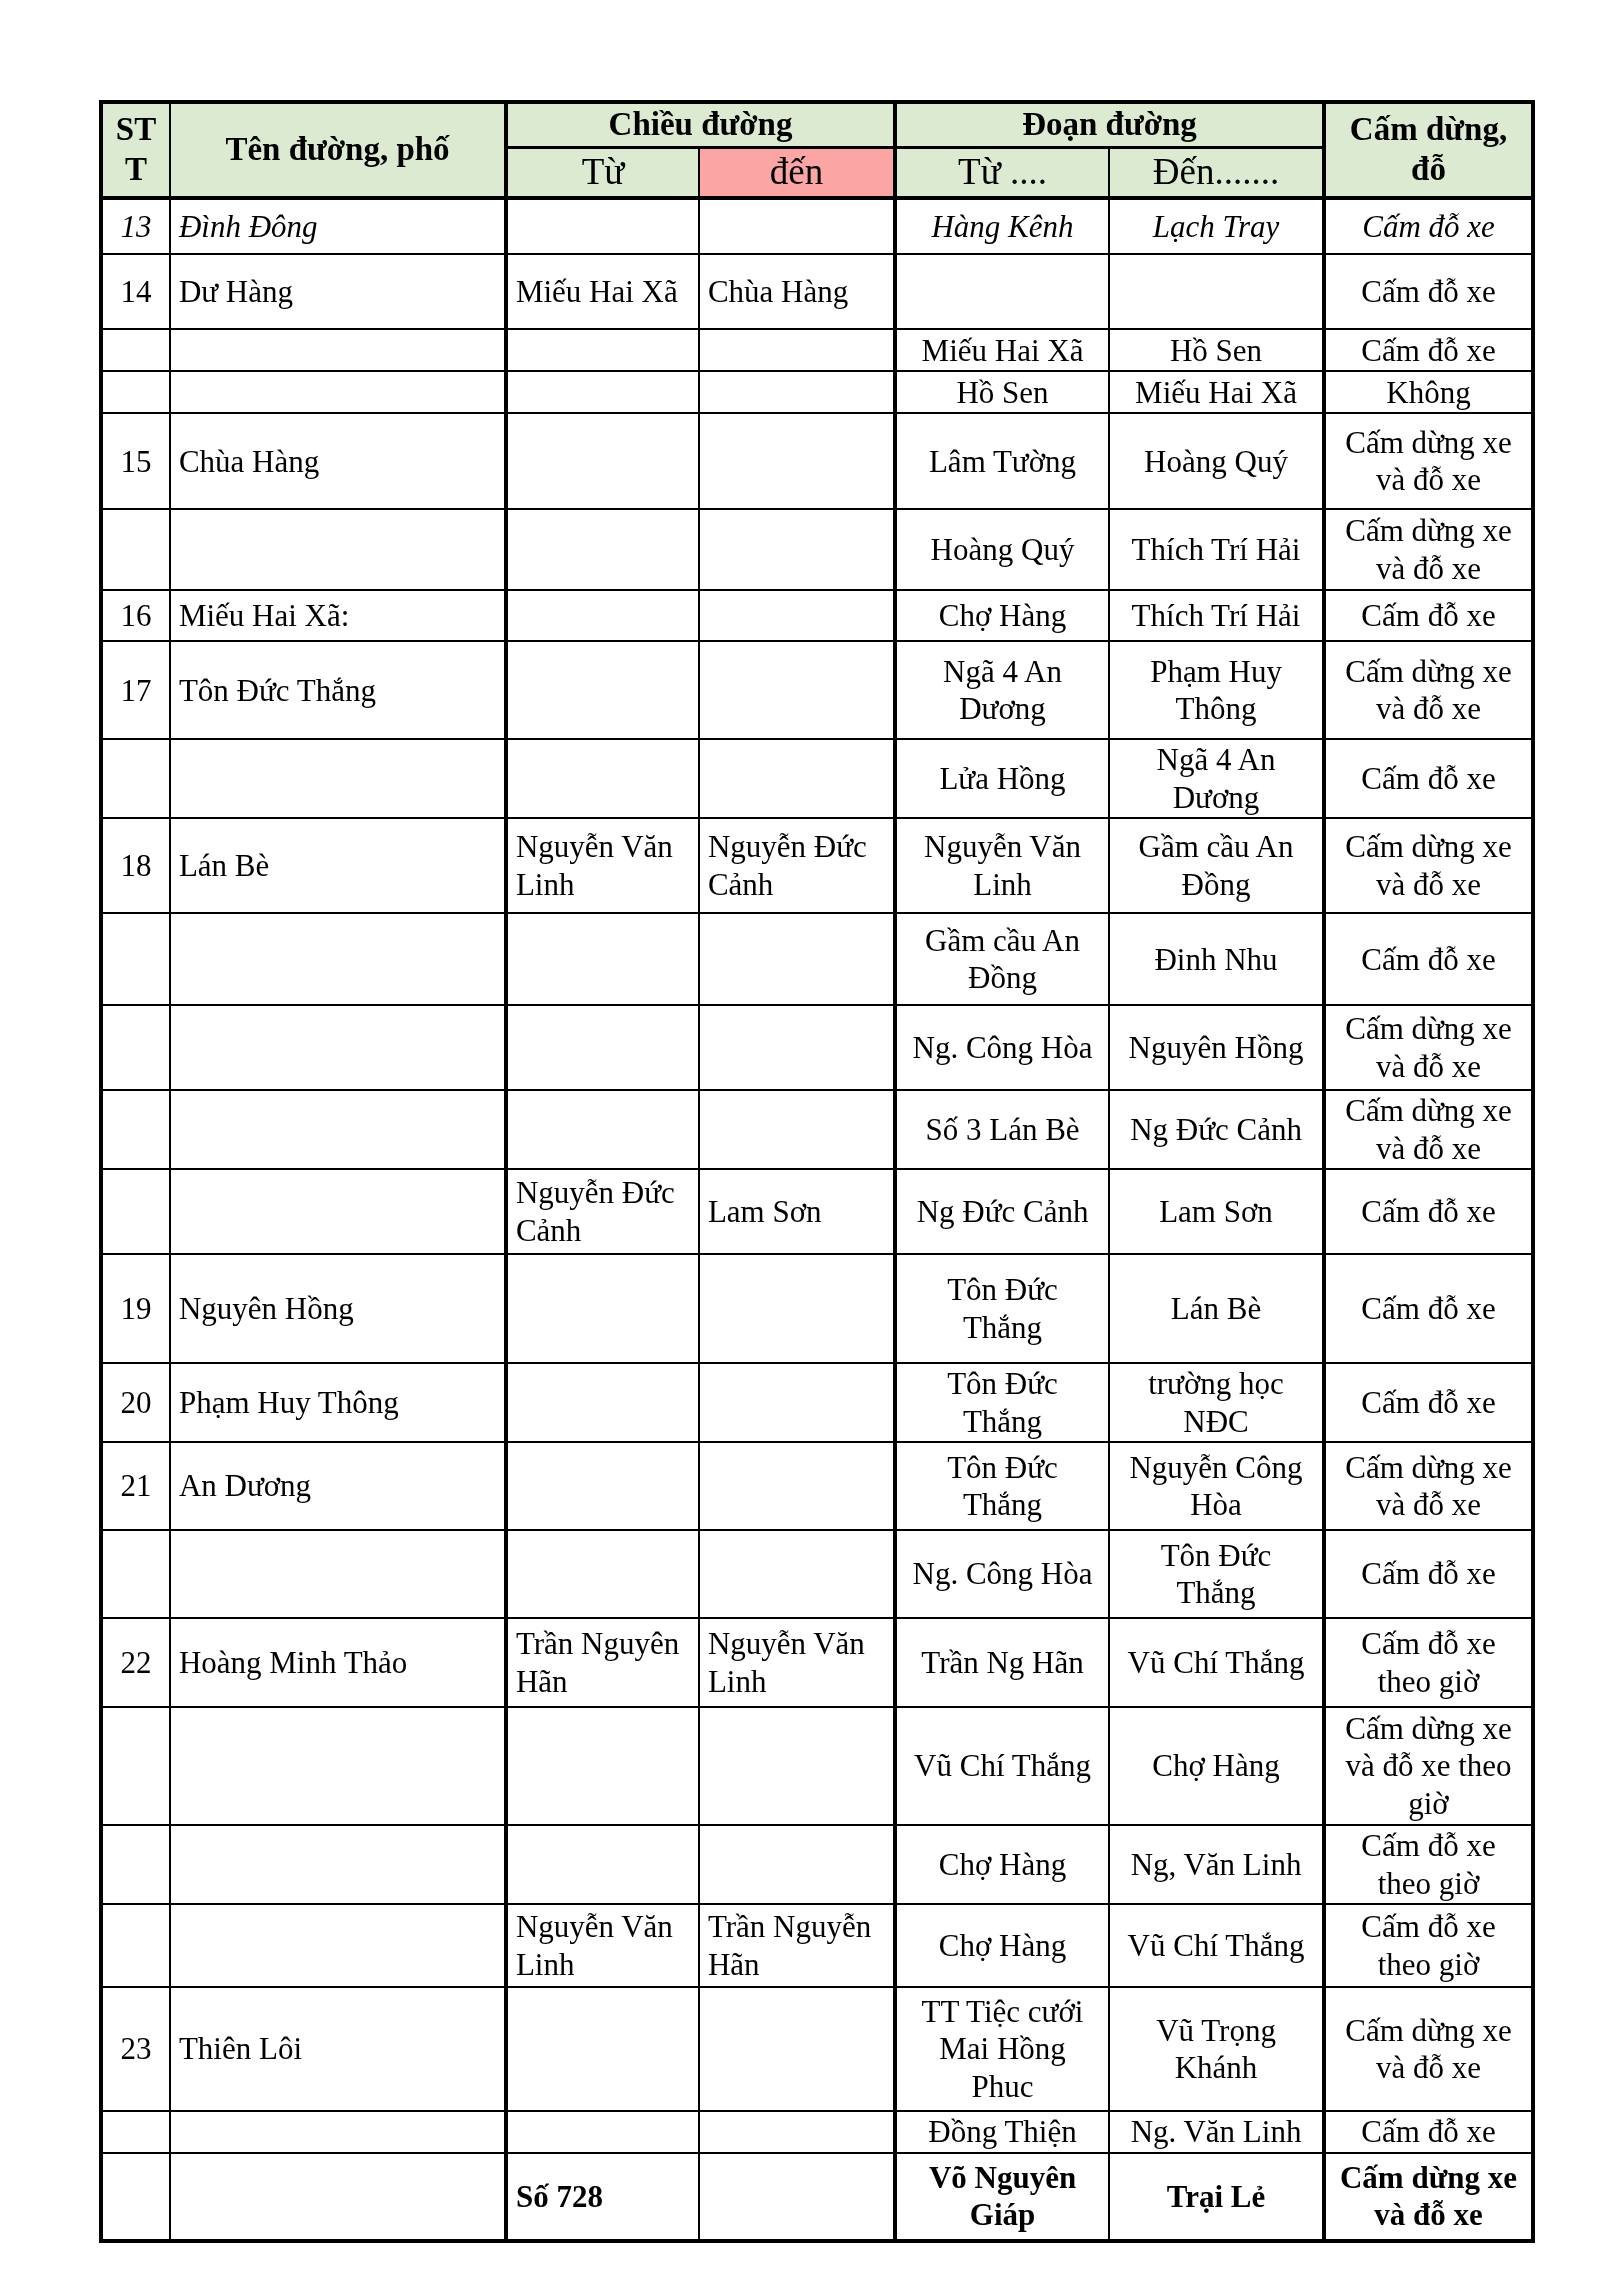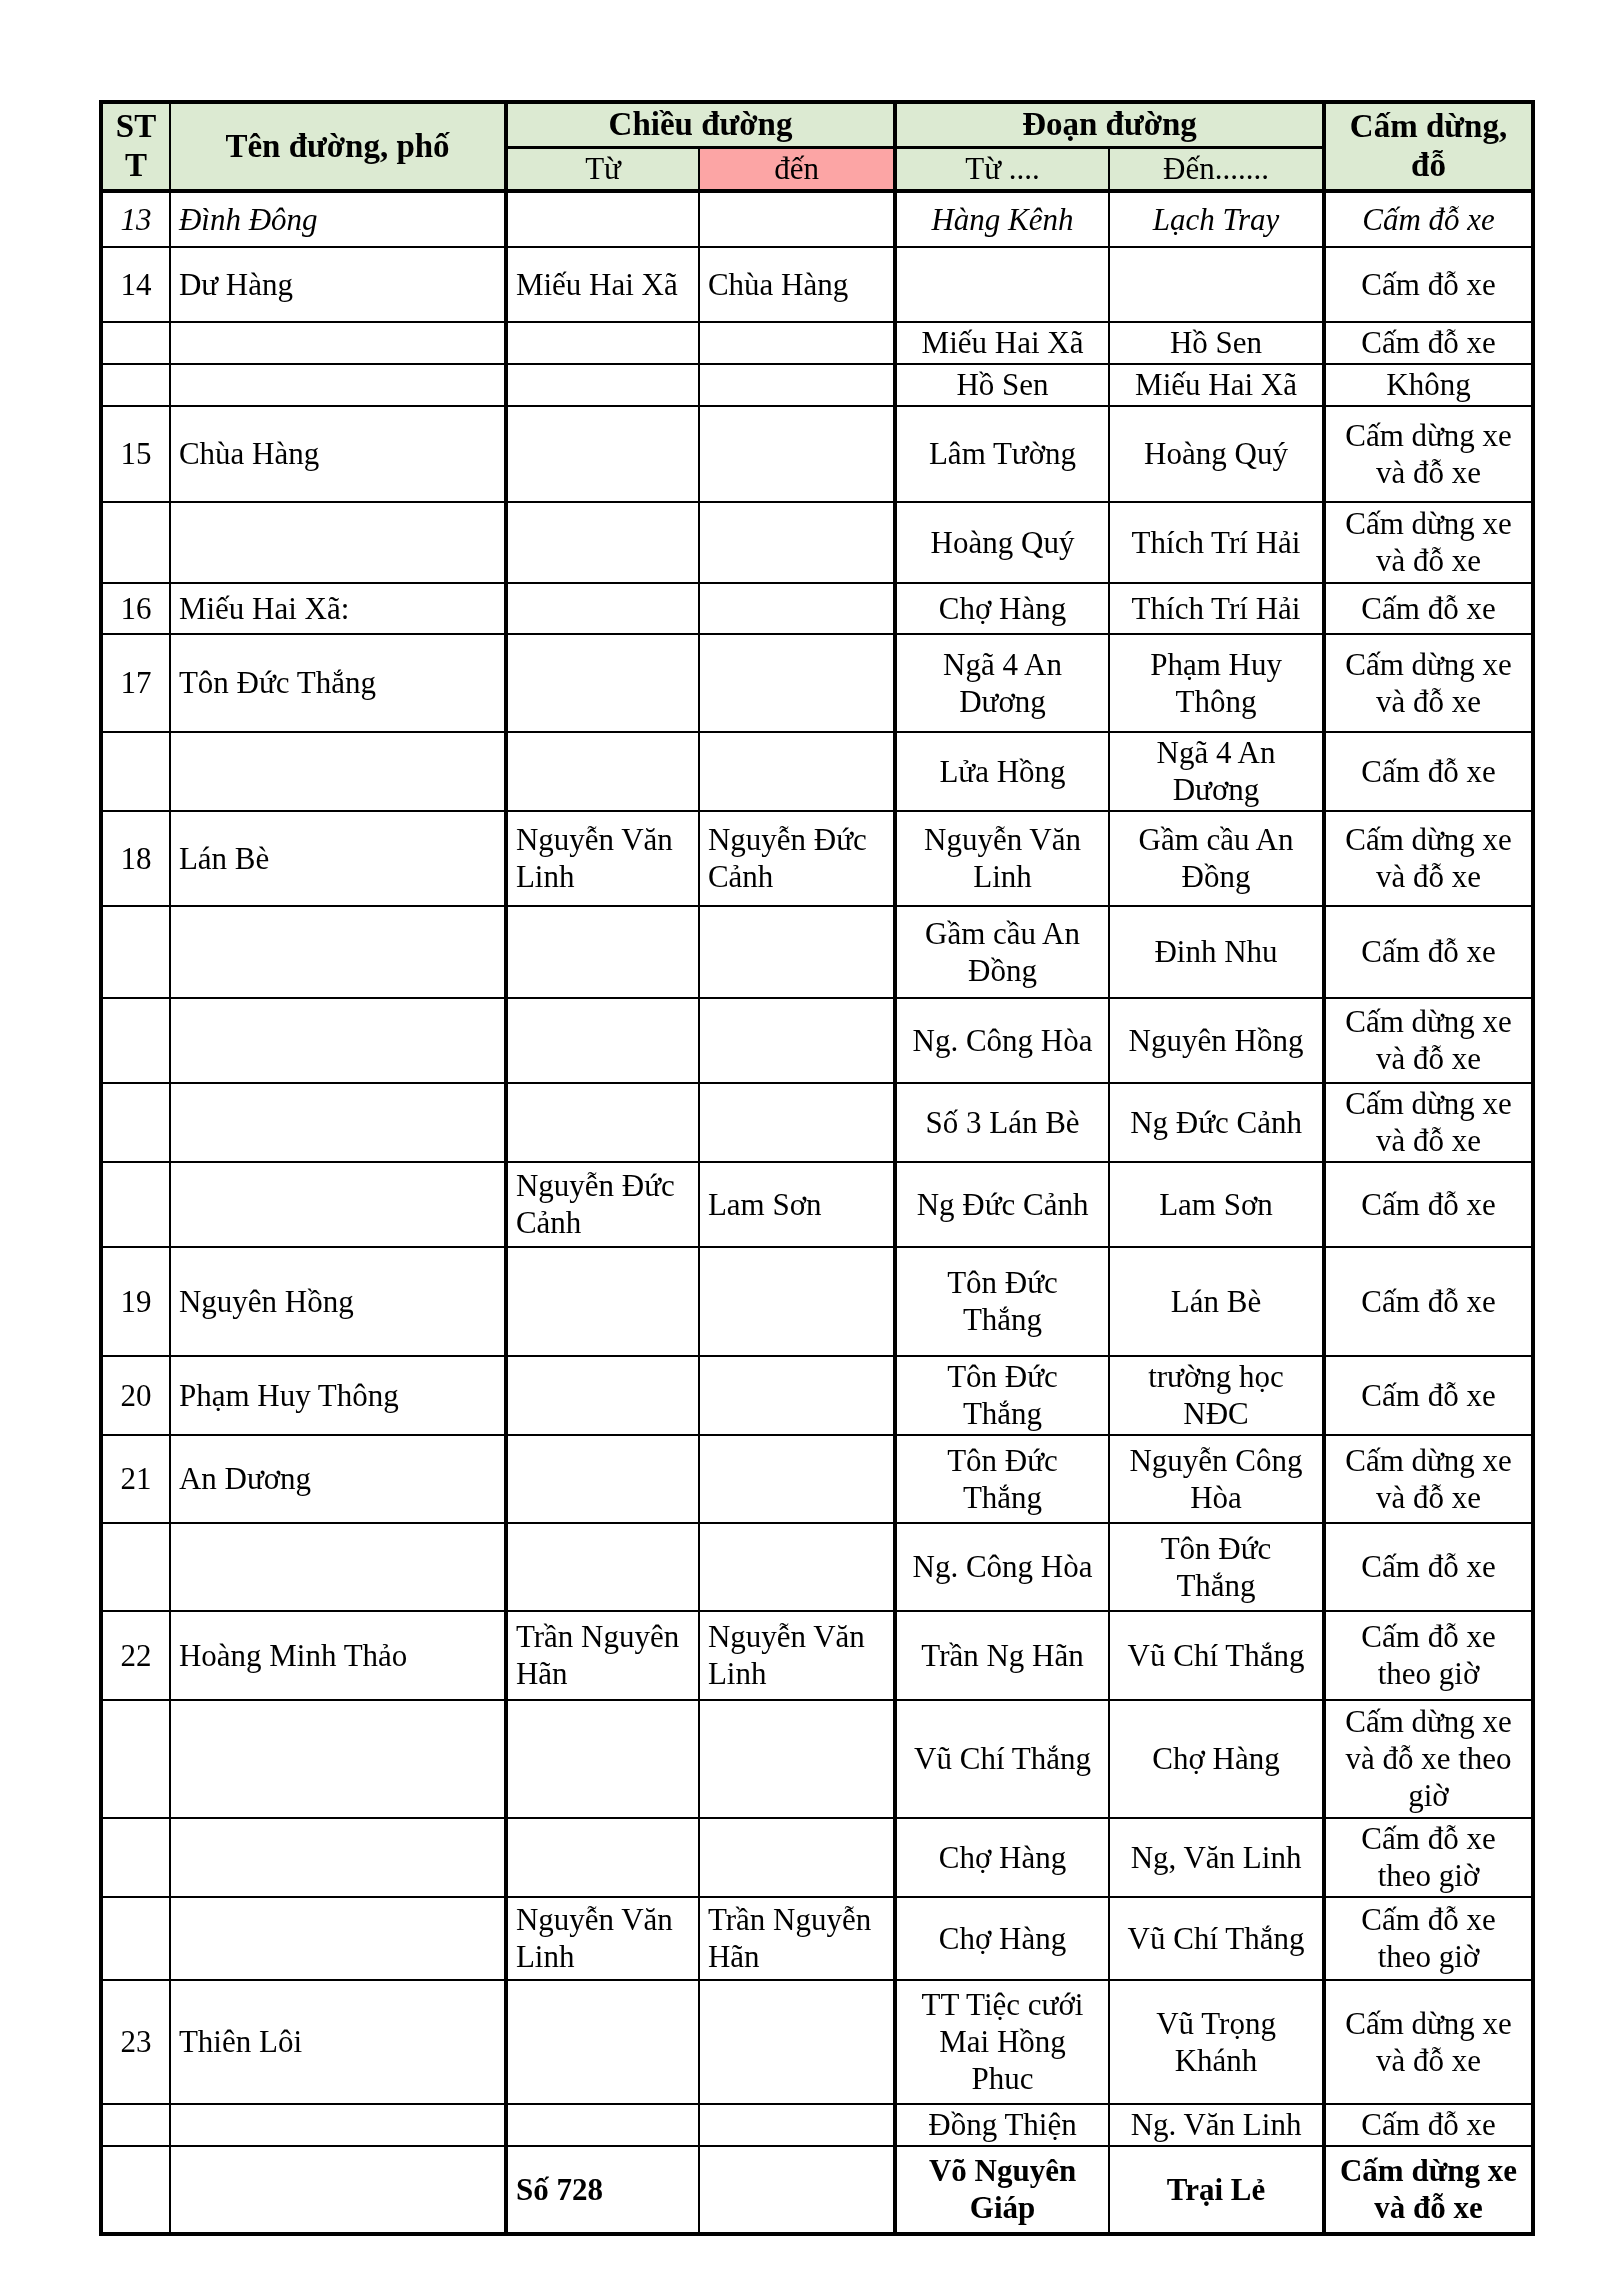--- a/index.html
+++ b/index.html
@@ -17,21 +17,21 @@
     padding:1.3px 7.9px;
     vertical-align:middle;
     font-size:31px;line-height:1.2;
     overflow:hidden;
     word-wrap:break-word;
   }
   thead th{
     background:#dcead2;
     font-weight:bold;font-size:33px;text-align:center;
   }
-  thead tr.subhead th{font-weight:normal;font-size:31px;}
+  thead tr.subhead th{font-weight:normal;font-size:37px;}
   
   thead th.span2{border-bottom-width:4.6px;}
   thead tr.subhead th{border-bottom-width:4.6px;}
   thead th.group{border-bottom-width:3.9px;}
   
   .c2{border-left-width:4.6px;}
   .c4{border-left-width:4.6px;}
   .c6{border-left-width:4.6px;}
   .center{text-align:center;}
   .left{text-align:left;}

